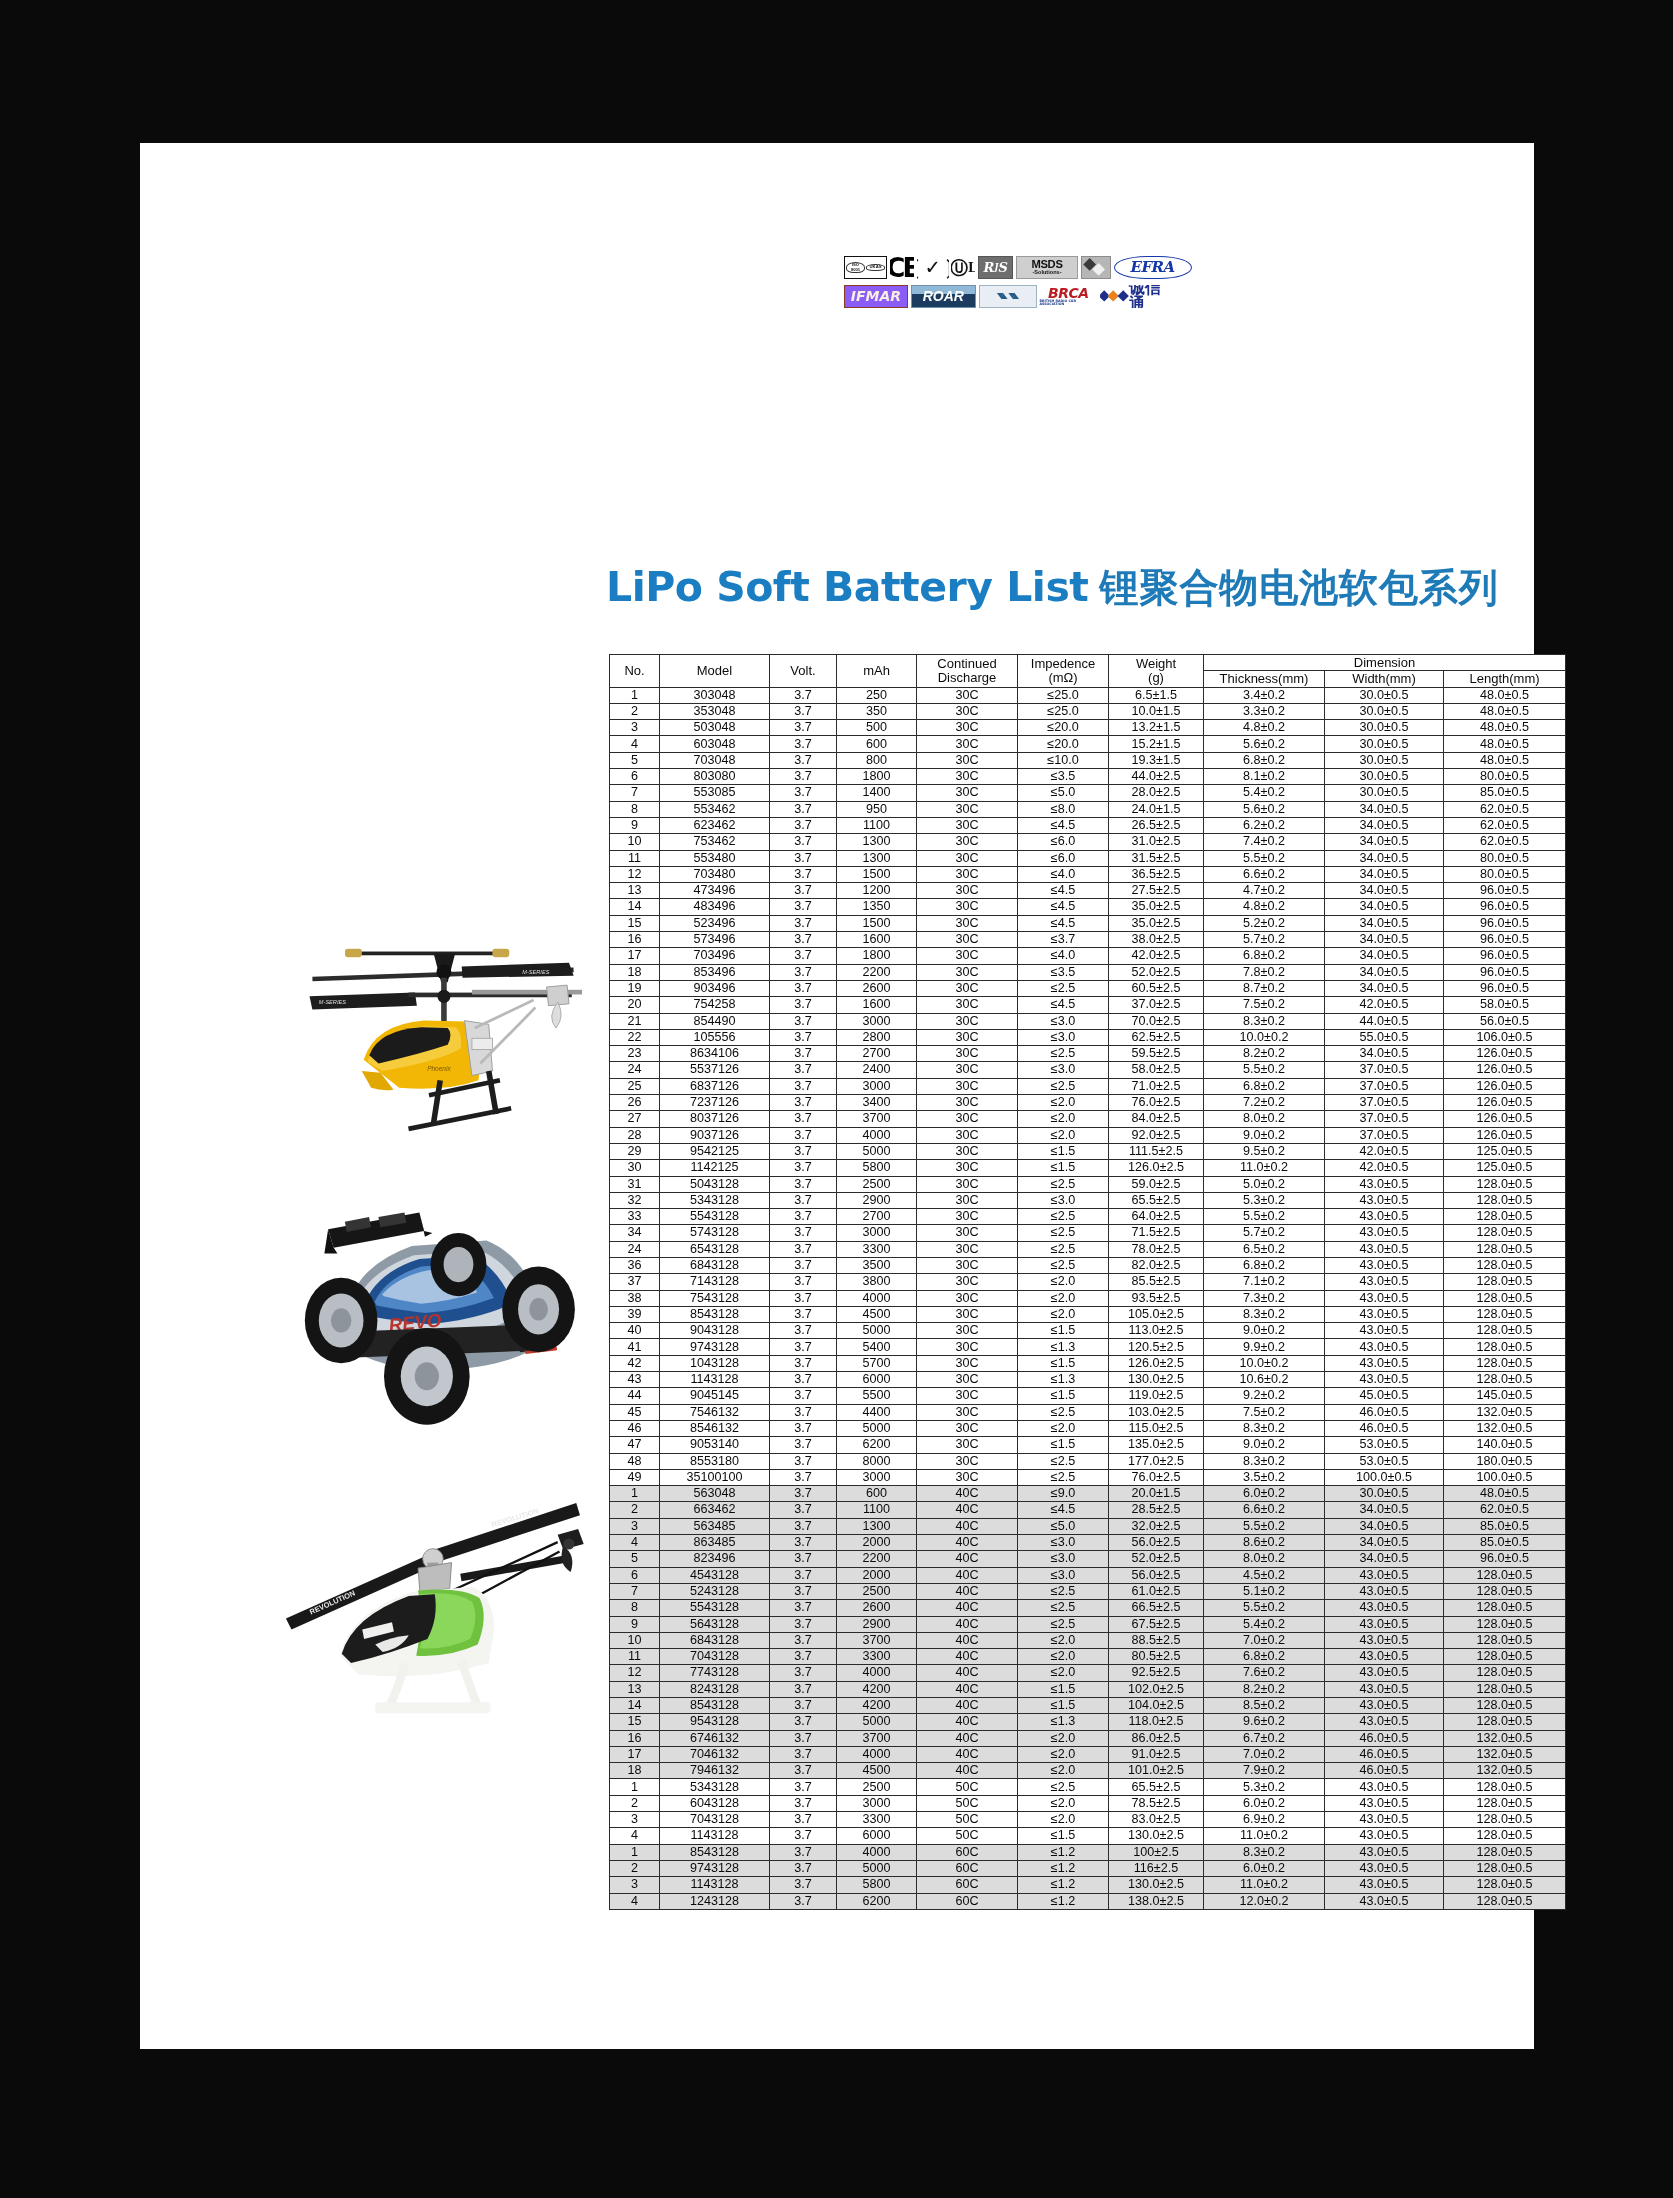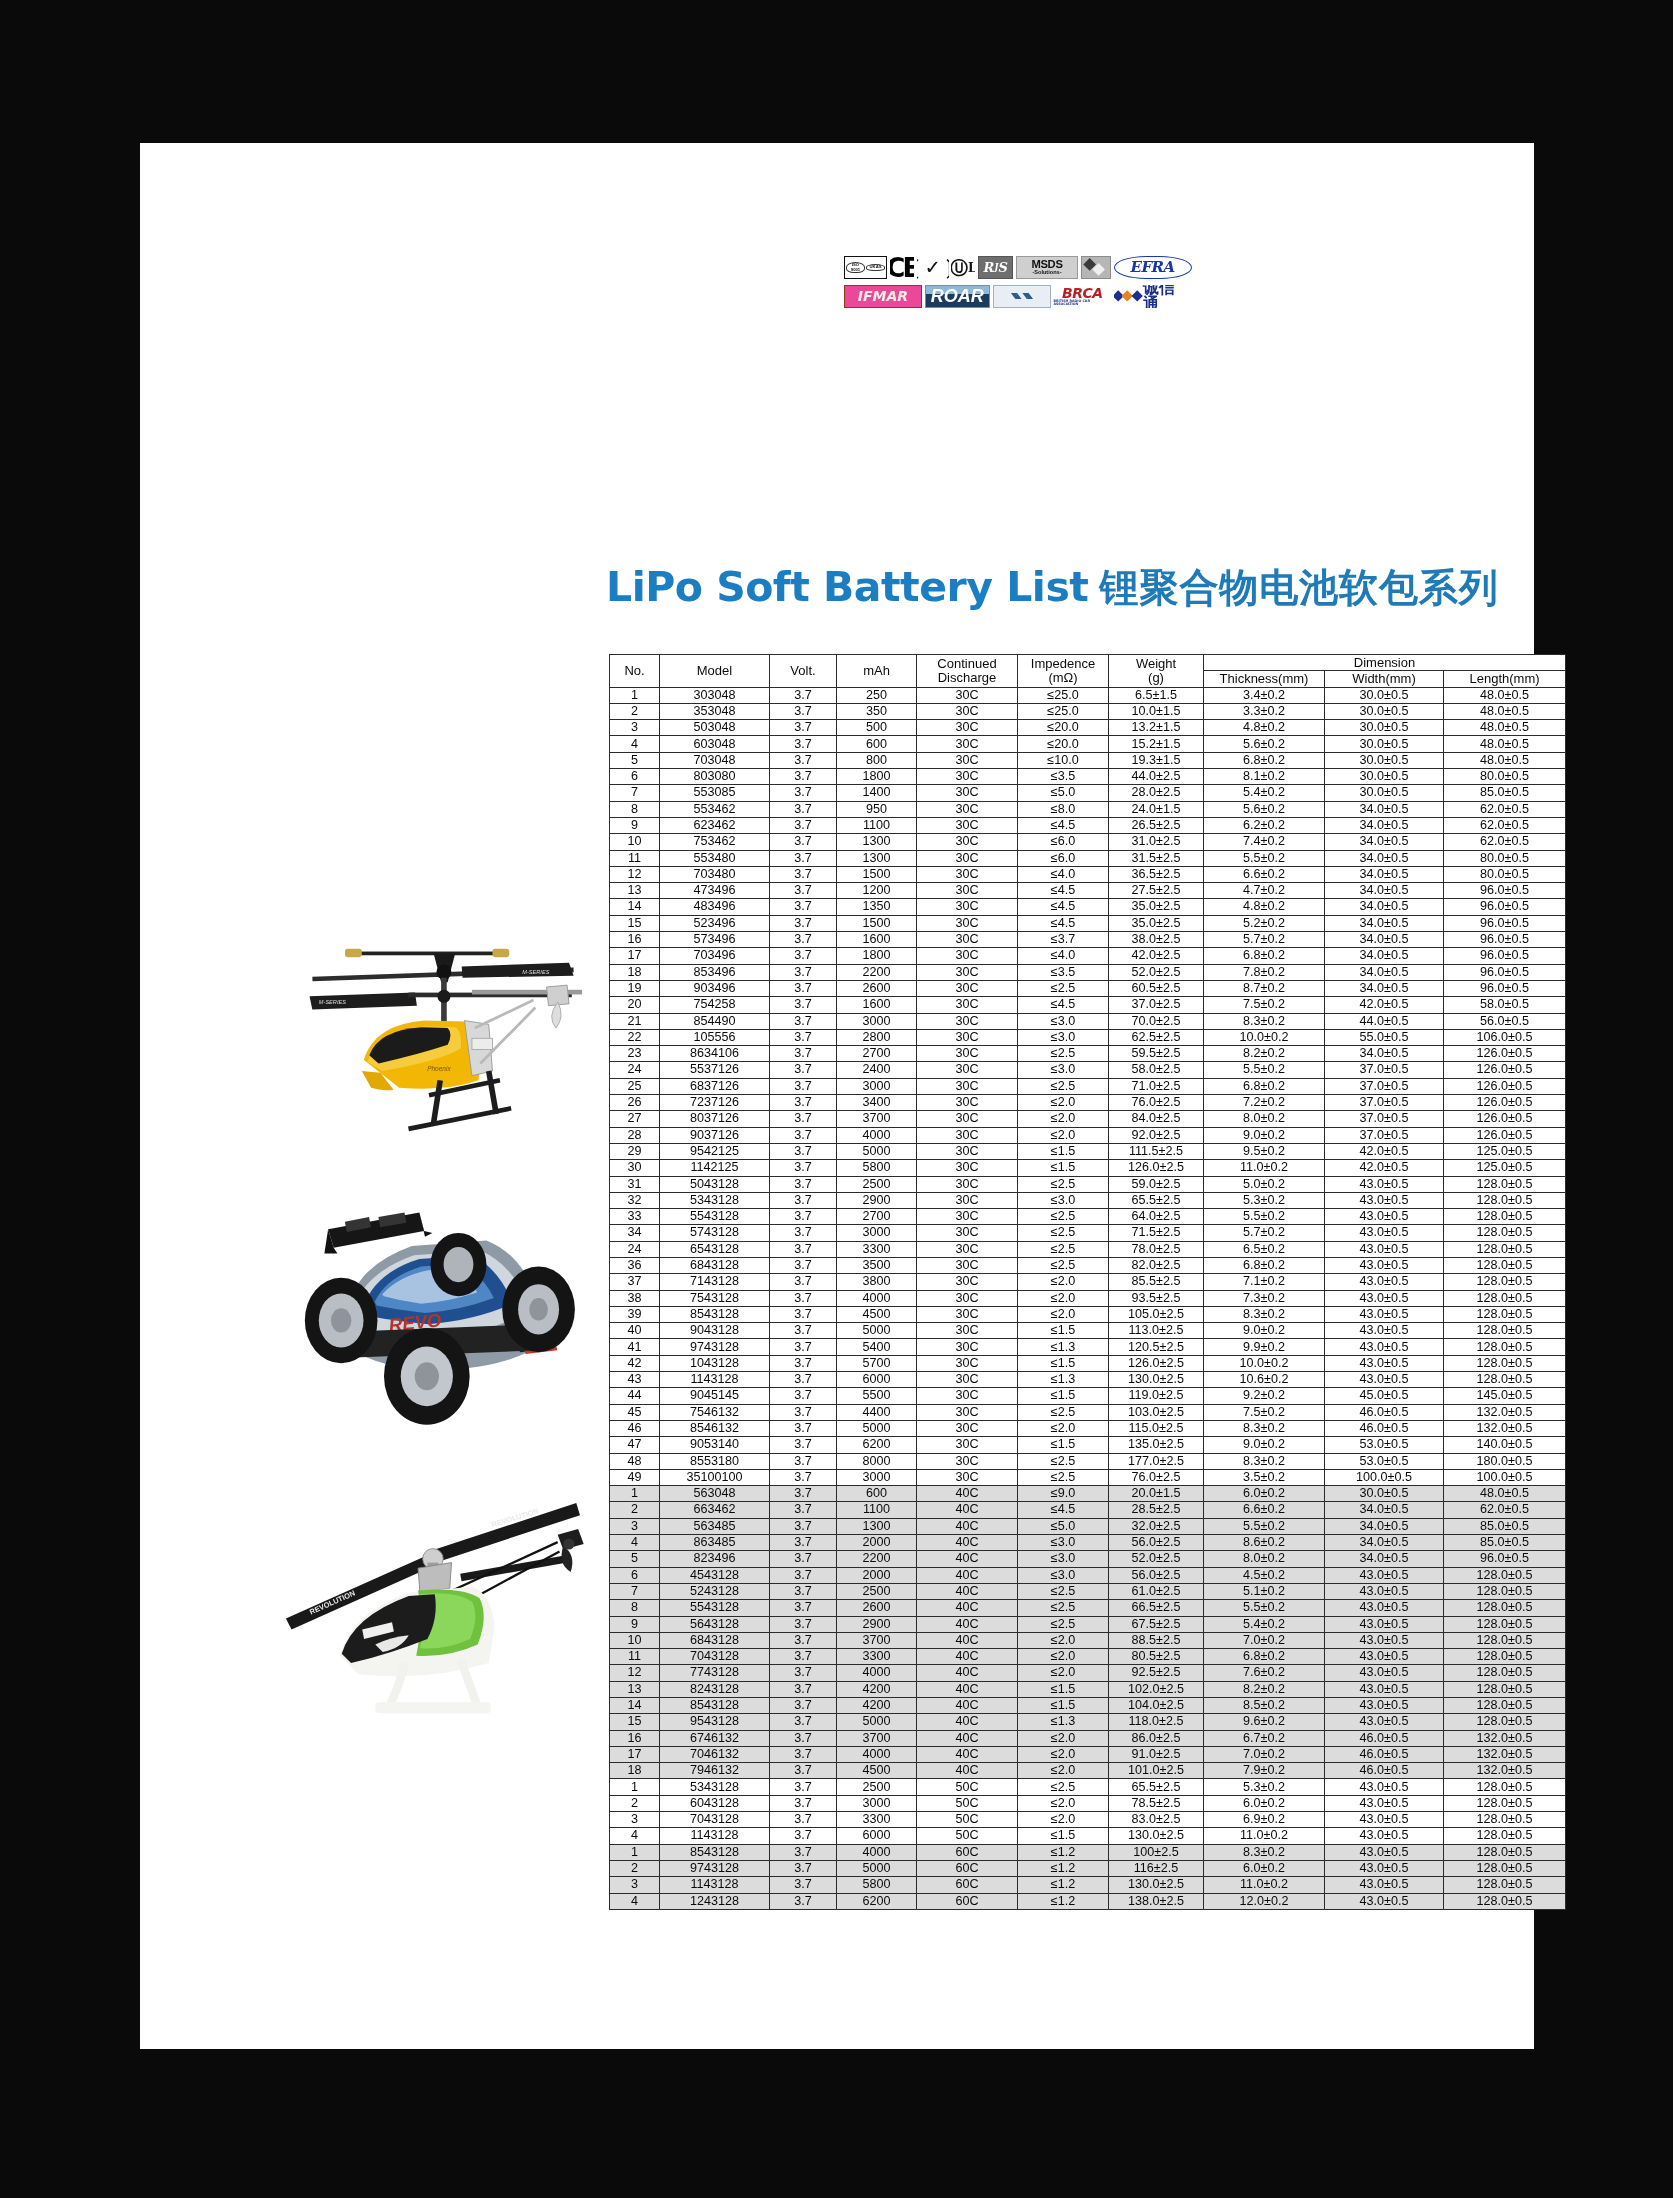--- a/index.html
+++ b/index.html
@@ -87,27 +87,27 @@
   }
   .cert-diamond::before { background:#3a3a3a; left:3.7px; top:2.8px; }
   .cert-diamond::after  { background:#efefef; left:12px; top:8.4px; }
   .cert-efra {
     width: 78px; background: #fff; color: #1637a8;
     border-radius: 50%/60%; border: 1.9px solid #1637a8;
     font-family: "DejaVu Serif", serif; font-size: 15px; font-weight: 900;
     font-style: italic; letter-spacing: -0.5px;
   }
   .cert-ifmar {
-    width: 78px; background: #ec4899; color: #f6efe4;
+    width: 64px; background: #8b5cf6; color: #f6efe4;
     font-family: "DejaVu Sans", sans-serif; font-size: 14px;
     font-weight: 900; font-style: italic; border: 1.9px solid #8a3a22;
   }
   .cert-roar {
     width: 65px; background: linear-gradient(#8fb9d6 0 40%, #1b3c5e 40% 100%);
-    color: #fff; font-size: 18px; font-weight: 900; font-style: italic;
+    color: #fff; font-size: 14px; font-weight: 900; font-style: italic;
     border: 0.9px solid #6f93ad;
   }
   .cert-blue-wing {
     width: 58px; background: #e8eef3; border: 0.9px solid #9db4c4;
     color: #2a5d86; font-size: 7.5px; font-style: italic; font-weight: bold;
   }
   .cert-brca {
     width: 58px; background: #fff; color: #b81d24; flex-direction: column;
     font-family: "DejaVu Sans", sans-serif; line-height: 1;
   }

